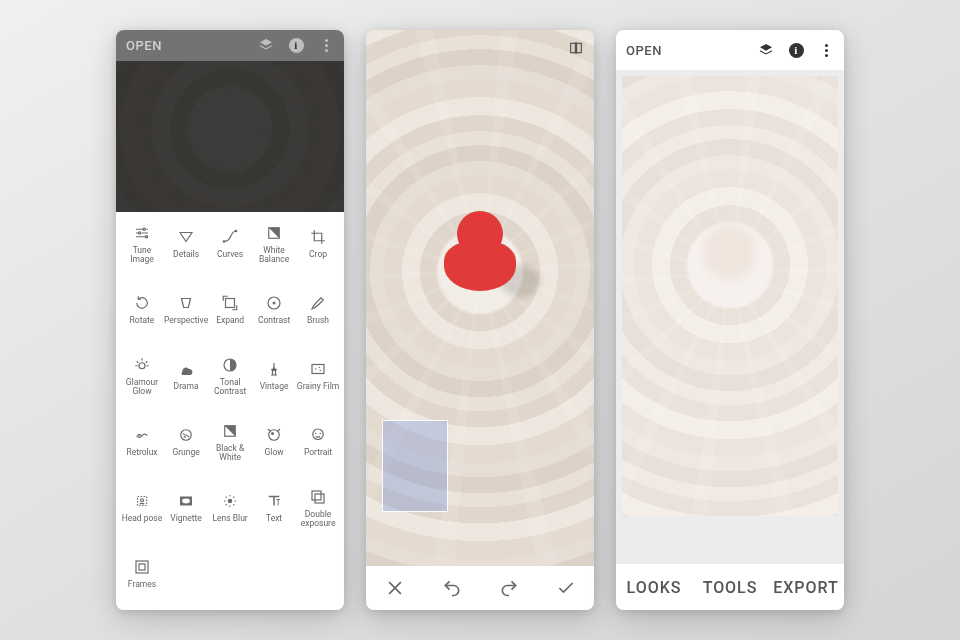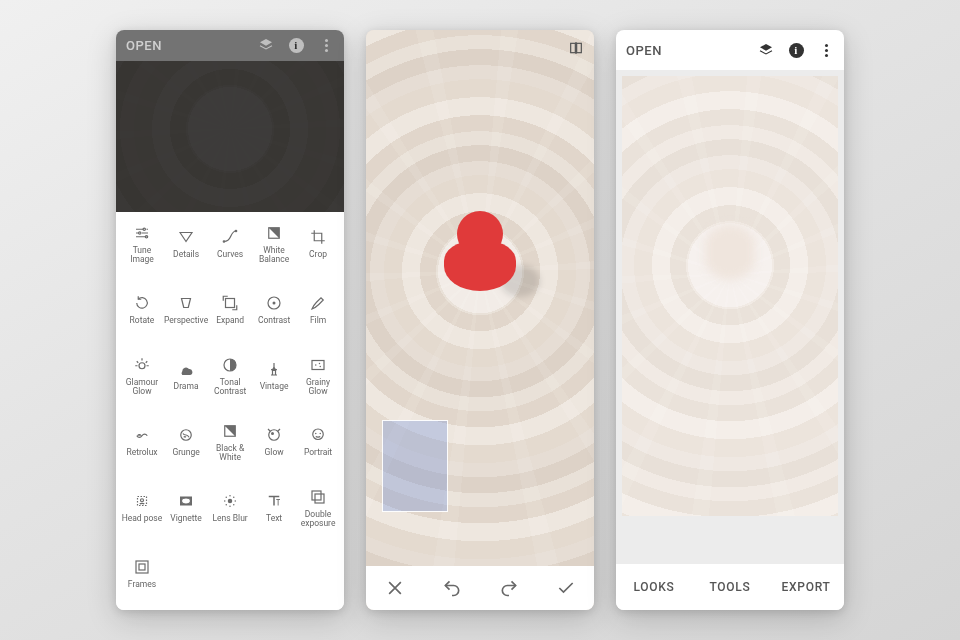--- a/index.html
+++ b/index.html
@@ -118,21 +118,21 @@
   
   #s3 .viewport{flex:1;background:#ececec;display:flex;align-items:flex-start;justify-content:center;padding:6px 6px 0;}
   #s3 .imgwrap{width:268px;height:440px;position:relative;overflow:hidden;}
   #s3 .imgwrap .photo{inset:0;}
   #s3 .imgwrap .fade-figure{
     position:absolute;left:50%;top:40%;width:50px;height:60px;transform:translate(-50%,-50%);
     background:radial-gradient(circle,#efe5dd 0 70%,transparent 72%);
     filter:blur(5px);
   }
   #s3 .bottombar{height:46px;background:#fff;display:flex;align-items:center;justify-content:space-around;
-    font-size:12px;letter-spacing:.06em;color:#555;font-weight:500;}
+    font-size:16px;letter-spacing:.06em;color:#555;font-weight:500;}
   #s3 .bottombar div{flex:1;text-align:center;cursor:pointer;}
 </style>
 </head>
 <body>
 
 <div class="phone" id="s1">
   <div class="topbar dim">
     <span class="open">OPEN</span>
     <div class="icons-row">
       <span class="ico layers-ico">
@@ -220,21 +220,21 @@
         <svg viewBox="0 0 24 24">
           <circle cx="12" cy="12" r="8"></circle>
           <circle cx="12" cy="12" r="2" class="fill"></circle>
         </svg>
         <span>Contrast</span>
       </div>
     <div class="tool">
         <svg viewBox="0 0 24 24">
           <path d="M4 20c2-5 3-6 6-9l6-6 3 3-6 6c-3 3-4 4-9 6z"></path>
         </svg>
-        <span>Film</span>
+        <span>Brush</span>
       </div>
     <div class="tool">
         <svg viewBox="0 0 24 24">
           <circle cx="12" cy="13" r="4"></circle>
           <path d="M12 3v3M5 7l2 2M19 7l-2 2M3 13h3M18 13h3"></path>
         </svg>
         <span>Glamour Glow</span>
       </div>
     <div class="tool">
         <svg viewBox="0 0 24 24">
@@ -256,21 +256,21 @@
         </svg>
         <span>Vintage</span>
       </div>
     <div class="tool">
         <svg viewBox="0 0 24 24">
           <rect x="4" y="6" width="16" height="12"></rect>
           <circle cx="9" cy="12" r="1" class="fill"></circle>
           <circle cx="14" cy="10" r="1" class="fill"></circle>
           <circle cx="15" cy="14" r="1" class="fill"></circle>
         </svg>
-        <span>Grainy Glow</span>
+        <span>Grainy Film</span>
       </div>
     <div class="tool">
         <svg viewBox="0 0 24 24">
           <path d="M5 13c2 3 5 3 7 0s5-3 7 0"></path>
           <path d="M5 13c2-3 5-3 7 0" class="fill"></path>
         </svg>
         <span>Retrolux</span>
       </div>
     <div class="tool">
         <svg viewBox="0 0 24 24">

